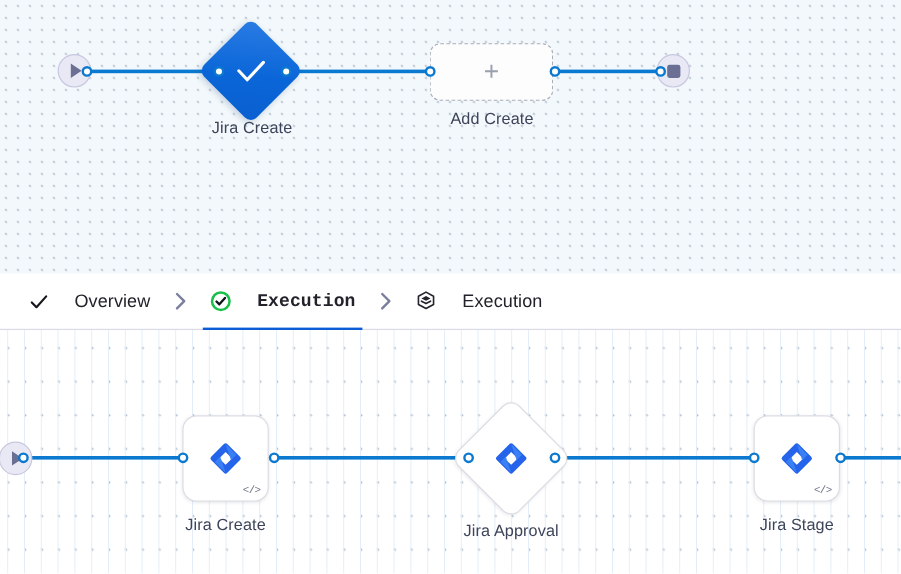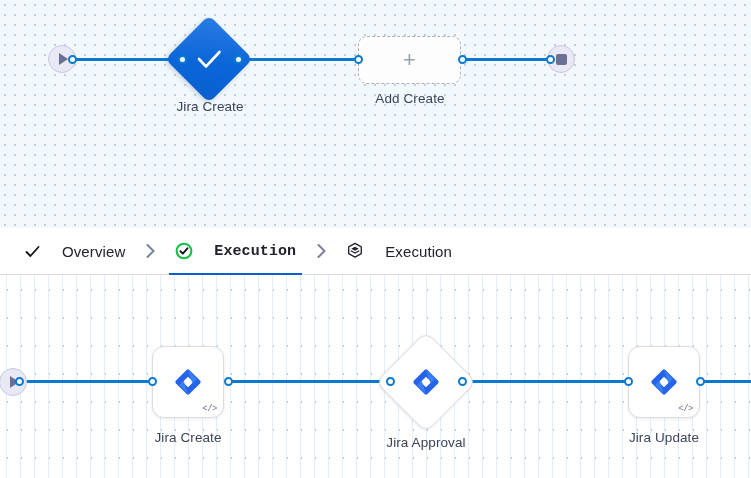--- a/index.html
+++ b/index.html
@@ -360,16 +360,16 @@
         <g transform="translate(18,18) rotate(45) translate(-9.5,-9.5)">
           <rect x="0" y="0" width="19" height="19" rx="2" fill="#2563eb"></rect>
           <rect x="5.7" y="5.7" width="7.6" height="7.6" fill="#ffffff"></rect>
         </g>
         <path d="M18 6 L27 15 L22.5 19.5 Z" fill="#3b82f6" opacity=".95"></path>
         <path d="M18 30 L9 21 L13.5 16.5 Z" fill="#3b82f6" opacity=".95"></path>
       </svg>
       <span class="code-badge">&lt;/&gt;</span>
     </div>
     <div class="port" style="left:696px; top:102px;"></div>
-    <div class="node-label" style="left:604px; top:155px; width:120px;">Jira Update</div>
+    <div class="node-label" style="left:604px; top:155px; width:120px;">Jira Stage</div>
   </div>
 
 </div>
 
 </body></html>

